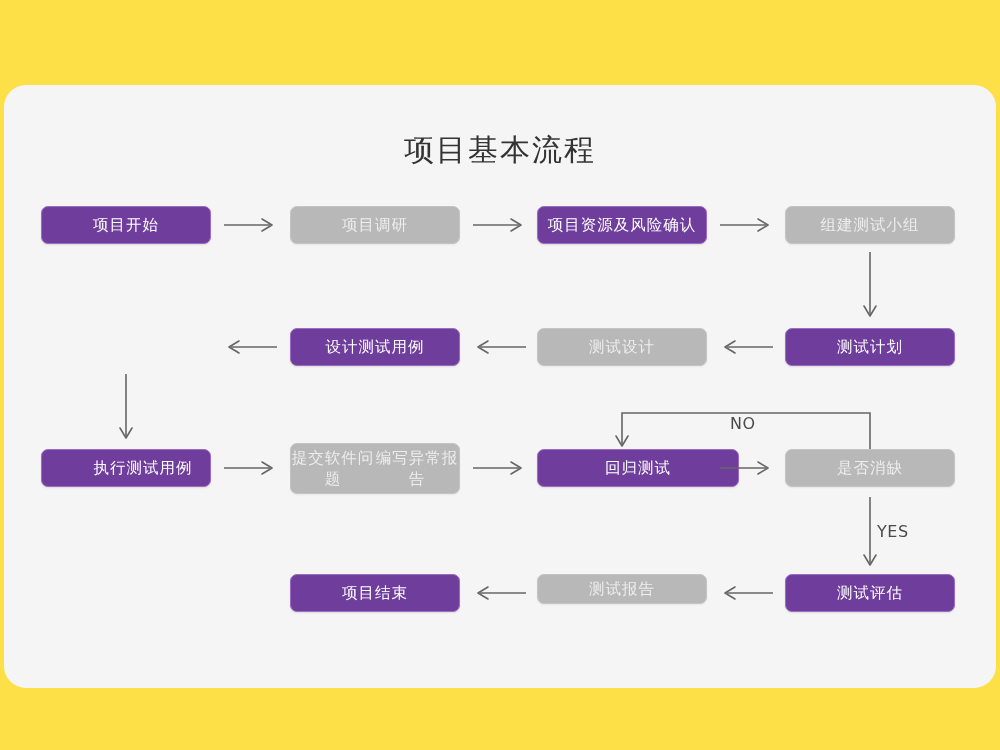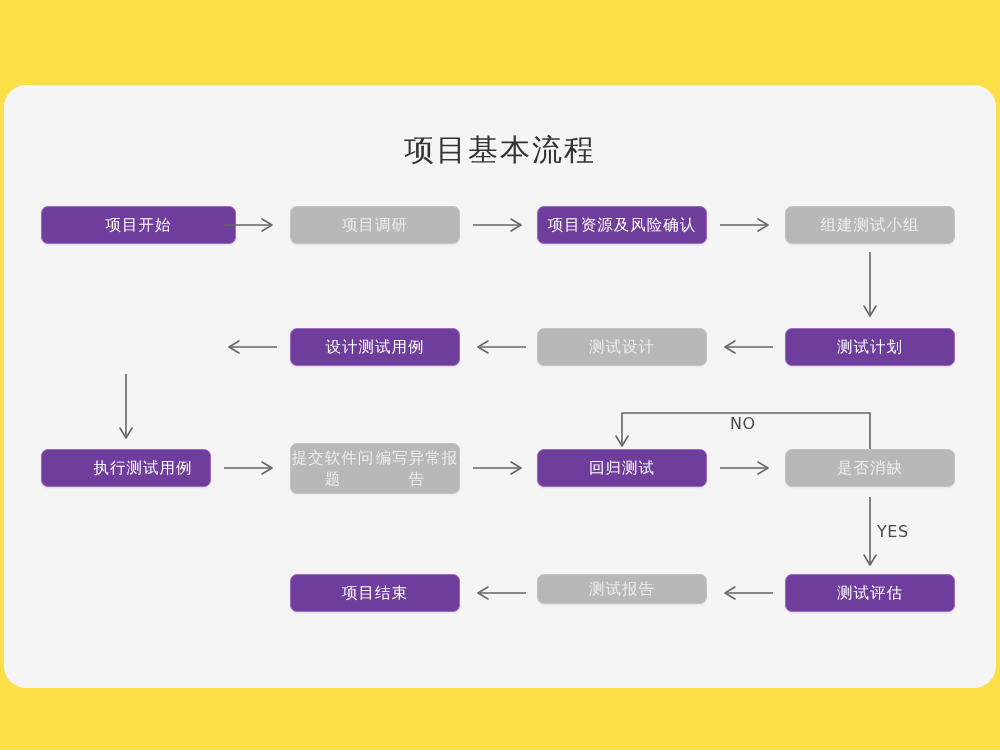--- a/index.html
+++ b/index.html
@@ -79,21 +79,21 @@
 </style>
 </head>
 <body>
 
 <div id="stage">
 
   <div id="panel"></div>
 
   <div id="title">项目基本流程</div>
 
-  <div class="node purple" style="left:41px; top:206px; width:195px; height:38px;">
+  <div class="node purple" style="left:41px; top:206px; width:170px; height:38px;">
     <span class="lbl">项目开始</span>
   </div>
 
   <div class="harrow" style="left:222px; top:214px; width:57px; height:22px;">
     <svg width="57" height="22" viewBox="0 0 57 22">
       <path class="stroke" d="M2 11 H48"></path>
       <path class="head" d="M40 5 L50 11 L40 17"></path>
     </svg>
   </div>
 
@@ -195,21 +195,21 @@
     <span class="lbl2">编写异常报告</span>
   </div>
 
   <div class="harrow" style="left:471px; top:457px; width:57px; height:22px;">
     <svg width="57" height="22" viewBox="0 0 57 22">
       <path class="stroke" d="M2 11 H48"></path>
       <path class="head" d="M40 5 L50 11 L40 17"></path>
     </svg>
   </div>
 
-  <div class="node purple" style="left:537px; top:449px; width:170px; height:38px;">
+  <div class="node purple" style="left:537px; top:449px; width:202px; height:38px;">
     <span class="lbl">回归测试</span>
   </div>
 
   <div class="harrow" style="left:718px; top:457px; width:57px; height:22px;">
     <svg width="57" height="22" viewBox="0 0 57 22">
       <path class="stroke" d="M2 11 H48"></path>
       <path class="head" d="M40 5 L50 11 L40 17"></path>
     </svg>
   </div>
 

